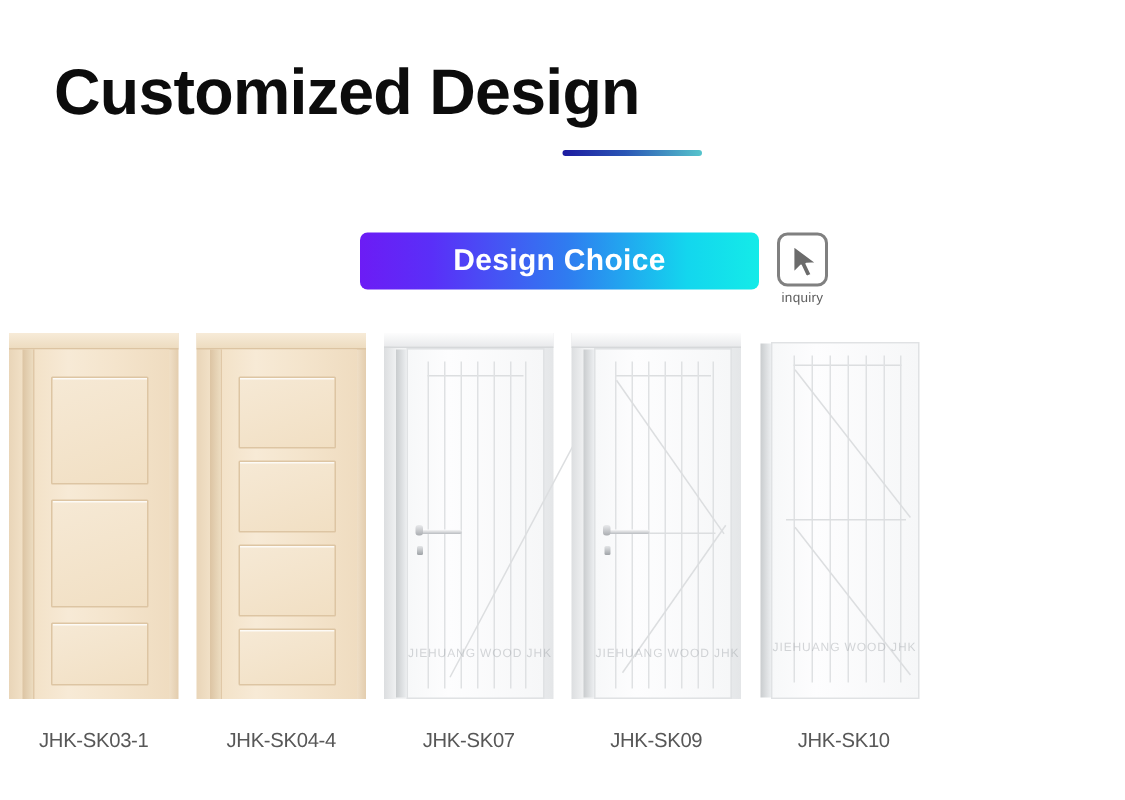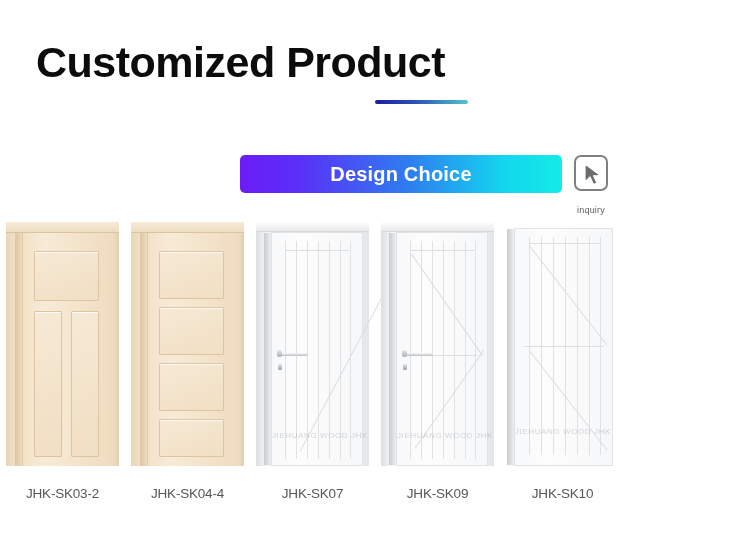--- a/index.html
+++ b/index.html
@@ -45,21 +45,21 @@
   
   .cta-row {
     position: absolute;
     left: 240px;
     top: 155px;
     display: flex;
     align-items: flex-start;
   }
 
   .design-btn {
-    width: 322px;
+    width: 266px;
     height: 38px;
     border: none;
     border-radius: 5px;
     background: linear-gradient(90deg, #6c1cf5 0%, #5a2ff8 18%, #2f7cf0 52%, #13d6ee 82%, #14ebe8 100%);
     color: #ffffff;
     font-size: 20px;
     font-weight: bold;
     letter-spacing: 0.2px;
     font-family: "Liberation Sans", sans-serif;
     display: flex;
@@ -82,21 +82,21 @@
     height: 36px;
     border: 2px solid #808080;
     border-radius: 7px;
     background: #ffffff;
     position: relative;
   }
 
   .inquiry-box svg { position: absolute; left: 8px; top: 6px; }
 
   .inquiry-label {
-    margin-top: 14px;
+    margin-top: 2px;
     font-size: 9px;
     color: #5e5e5e;
     letter-spacing: 0.2px;
   }
 
   
   .products {
     position: absolute;
     left: 0;
     top: 222px;
@@ -244,51 +244,51 @@
     letter-spacing: -0.2px;
     white-space: nowrap;
     font-family: "Liberation Sans", sans-serif;
   }
 </style>
 </head>
 <body>
 
 <div class="page">
 
-  <div class="page-title">Customized Product</div>
+  <div class="page-title">Customized Design</div>
   <div class="title-rule"></div>
 
   <div class="cta-row">
     <button class="design-btn">Design Choice</button>
 
     <div class="inquiry-block">
       <div class="inquiry-box">
         <svg width="20" height="23" viewBox="0 0 20 23">
           <path d="M1 1 L1 19 L6 14 L9.5 21.5 L13 20 L9.5 12.8 L16.5 12.5 Z" fill="#6b6b6b" stroke="#ffffff" stroke-width="1.2" stroke-linejoin="round"></path>
         </svg>
       </div>
       <div class="inquiry-label">inquiry</div>
     </div>
   </div>
 
   <div class="products">
 
-
     <div class="product">
       <div class="door-stage">
         <div class="jamb"></div>
         <div class="jamb-head"></div>
         <div class="slab">
-          <div class="panel" style="left:11px; top:18px; width:65px; height:50px;"></div>
-          <div class="panel" style="left:11px; top:78px; width:28px; height:146px;"></div>
-          <div class="panel" style="left:48px; top:78px; width:28px; height:146px;"></div>
-        </div>
-      </div>
-      <div class="product-label">JHK-SK03-2</div>
-    </div>
+          <div class="panel" style="left:11px; top:18px; width:65px; height:72px;"></div>
+          <div class="panel" style="left:11px; top:100px; width:65px; height:72px;"></div>
+          <div class="panel" style="left:11px; top:182px; width:65px; height:42px;"></div>
+        </div>
+      </div>
+      <div class="product-label">JHK-SK03-1</div>
+    </div>
+
 
     <div class="product">
       <div class="door-stage">
         <div class="jamb"></div>
         <div class="jamb-head"></div>
         <div class="slab">
           <div class="panel" style="left:11px; top:18px; width:65px; height:48px;"></div>
           <div class="panel" style="left:11px; top:74px; width:65px; height:48px;"></div>
           <div class="panel" style="left:11px; top:130px; width:65px; height:48px;"></div>
           <div class="panel" style="left:11px; top:186px; width:65px; height:38px;"></div>

